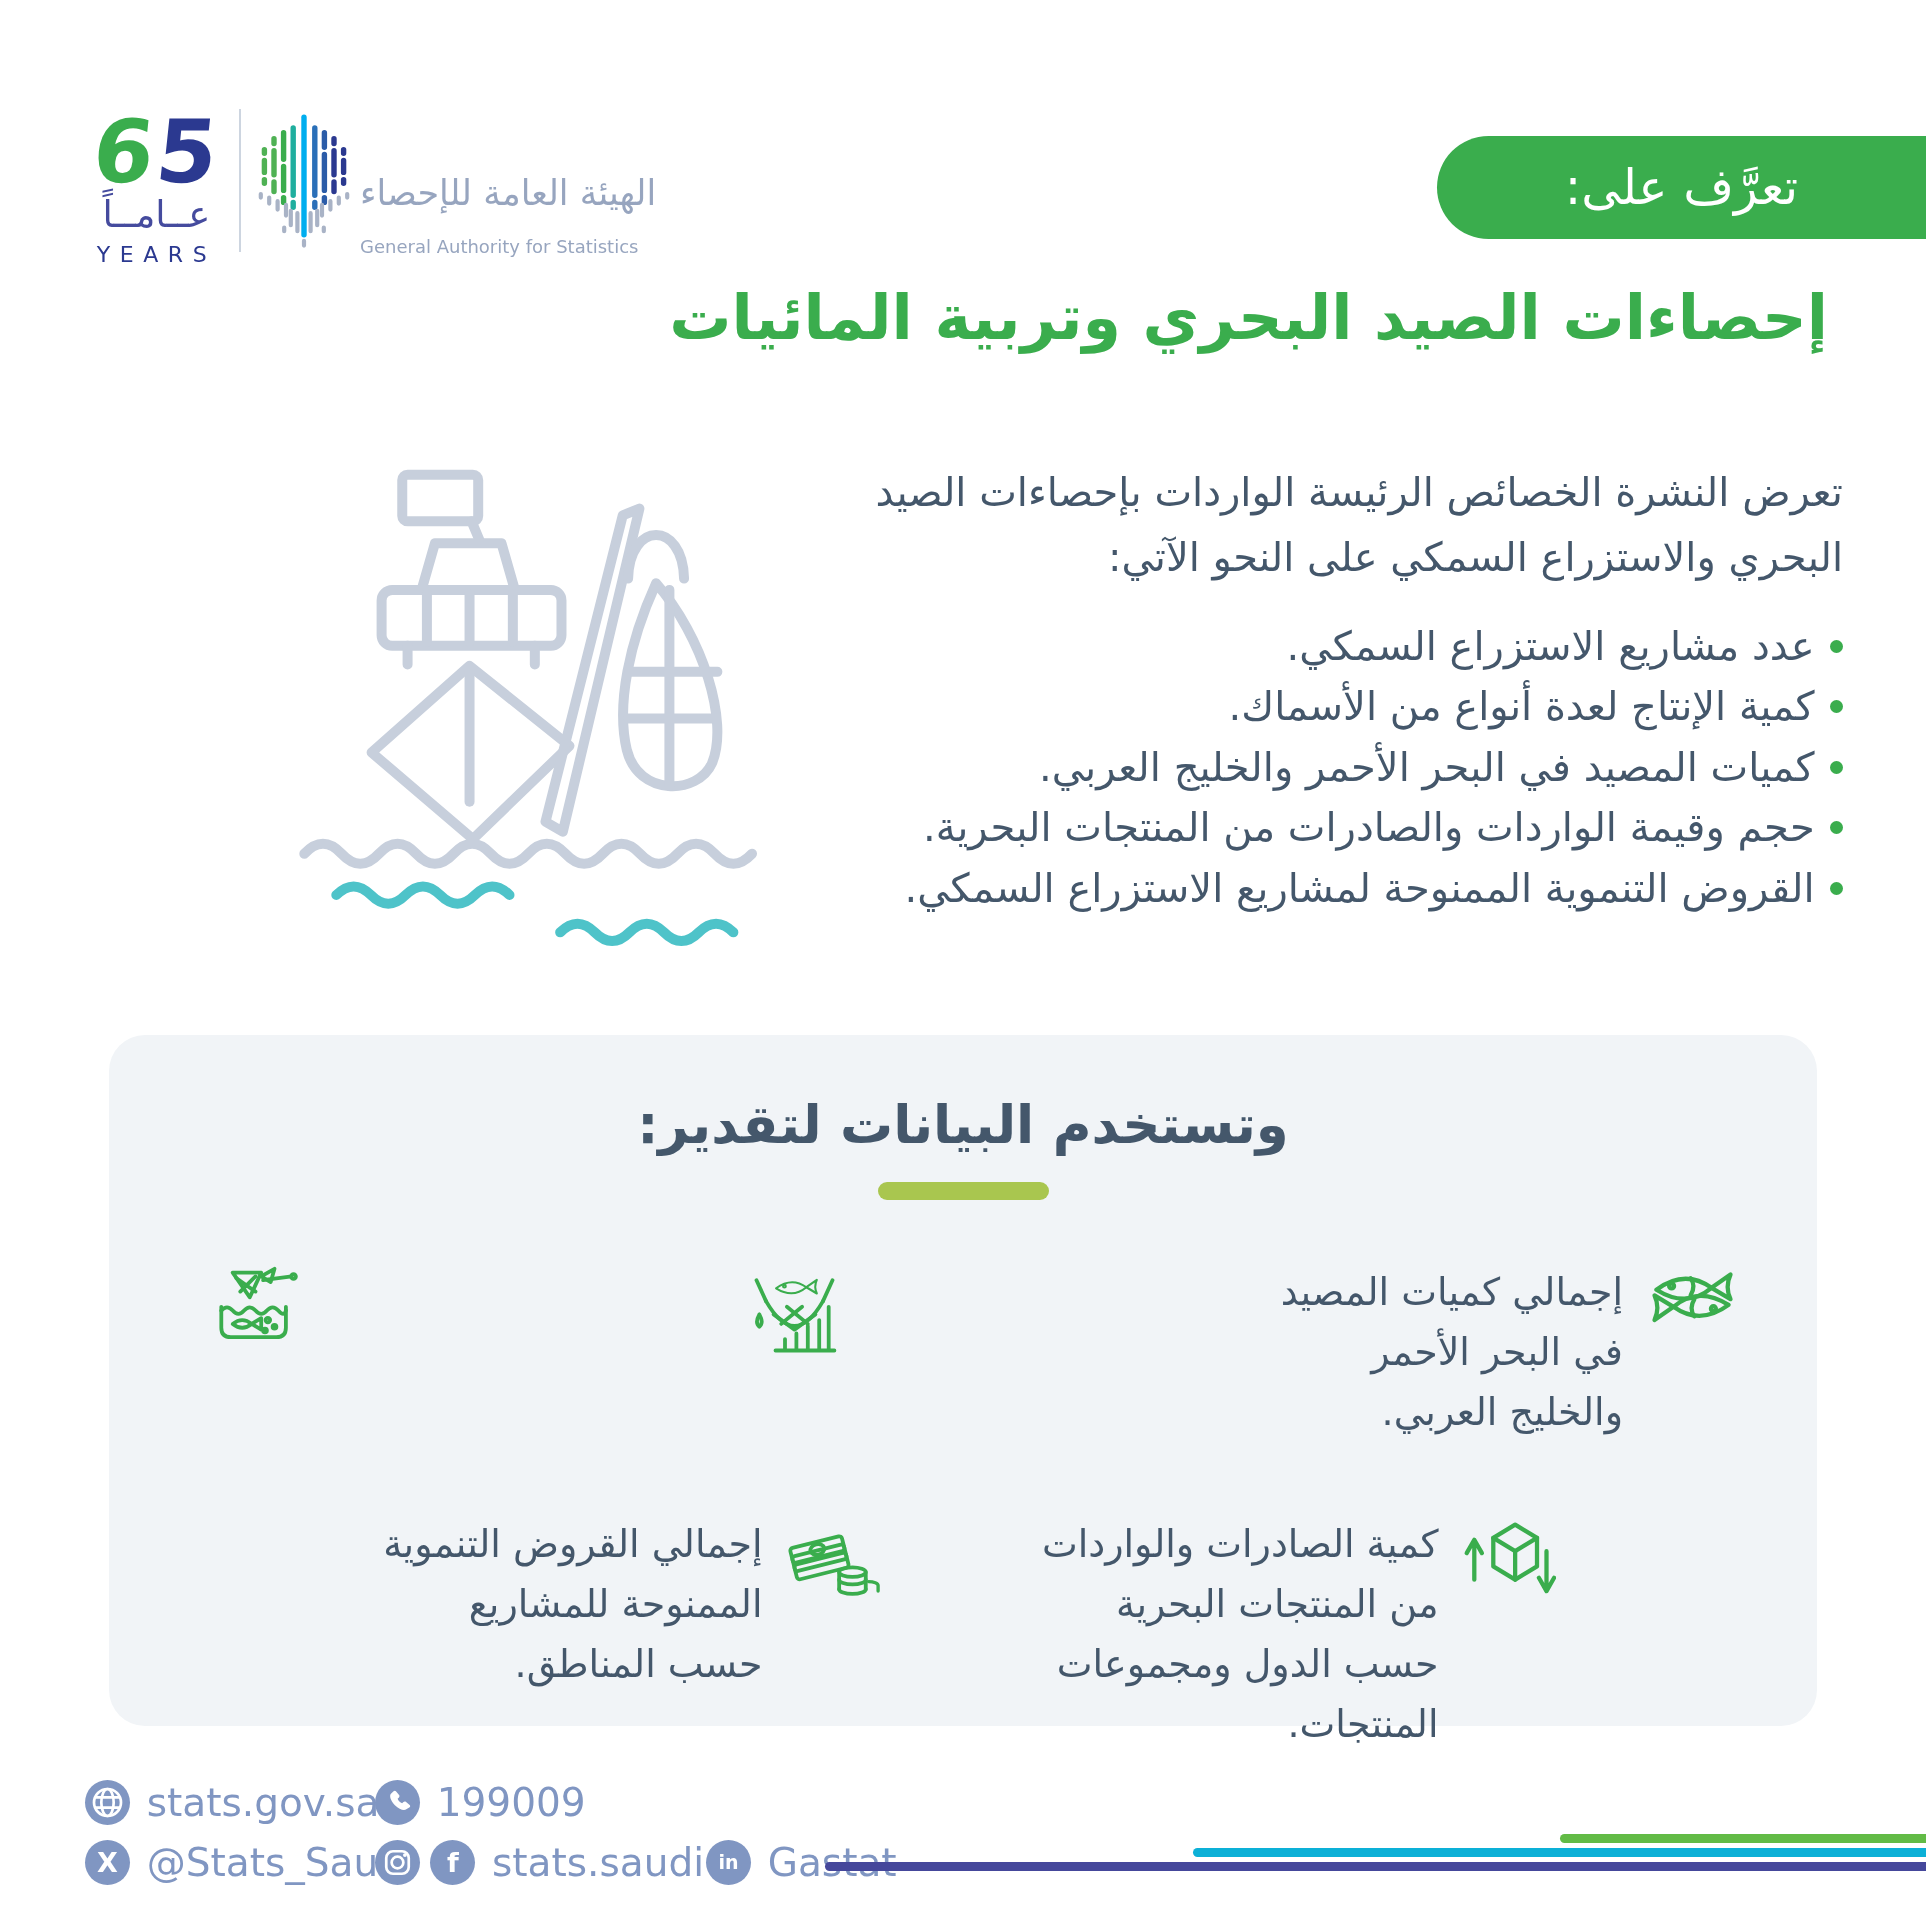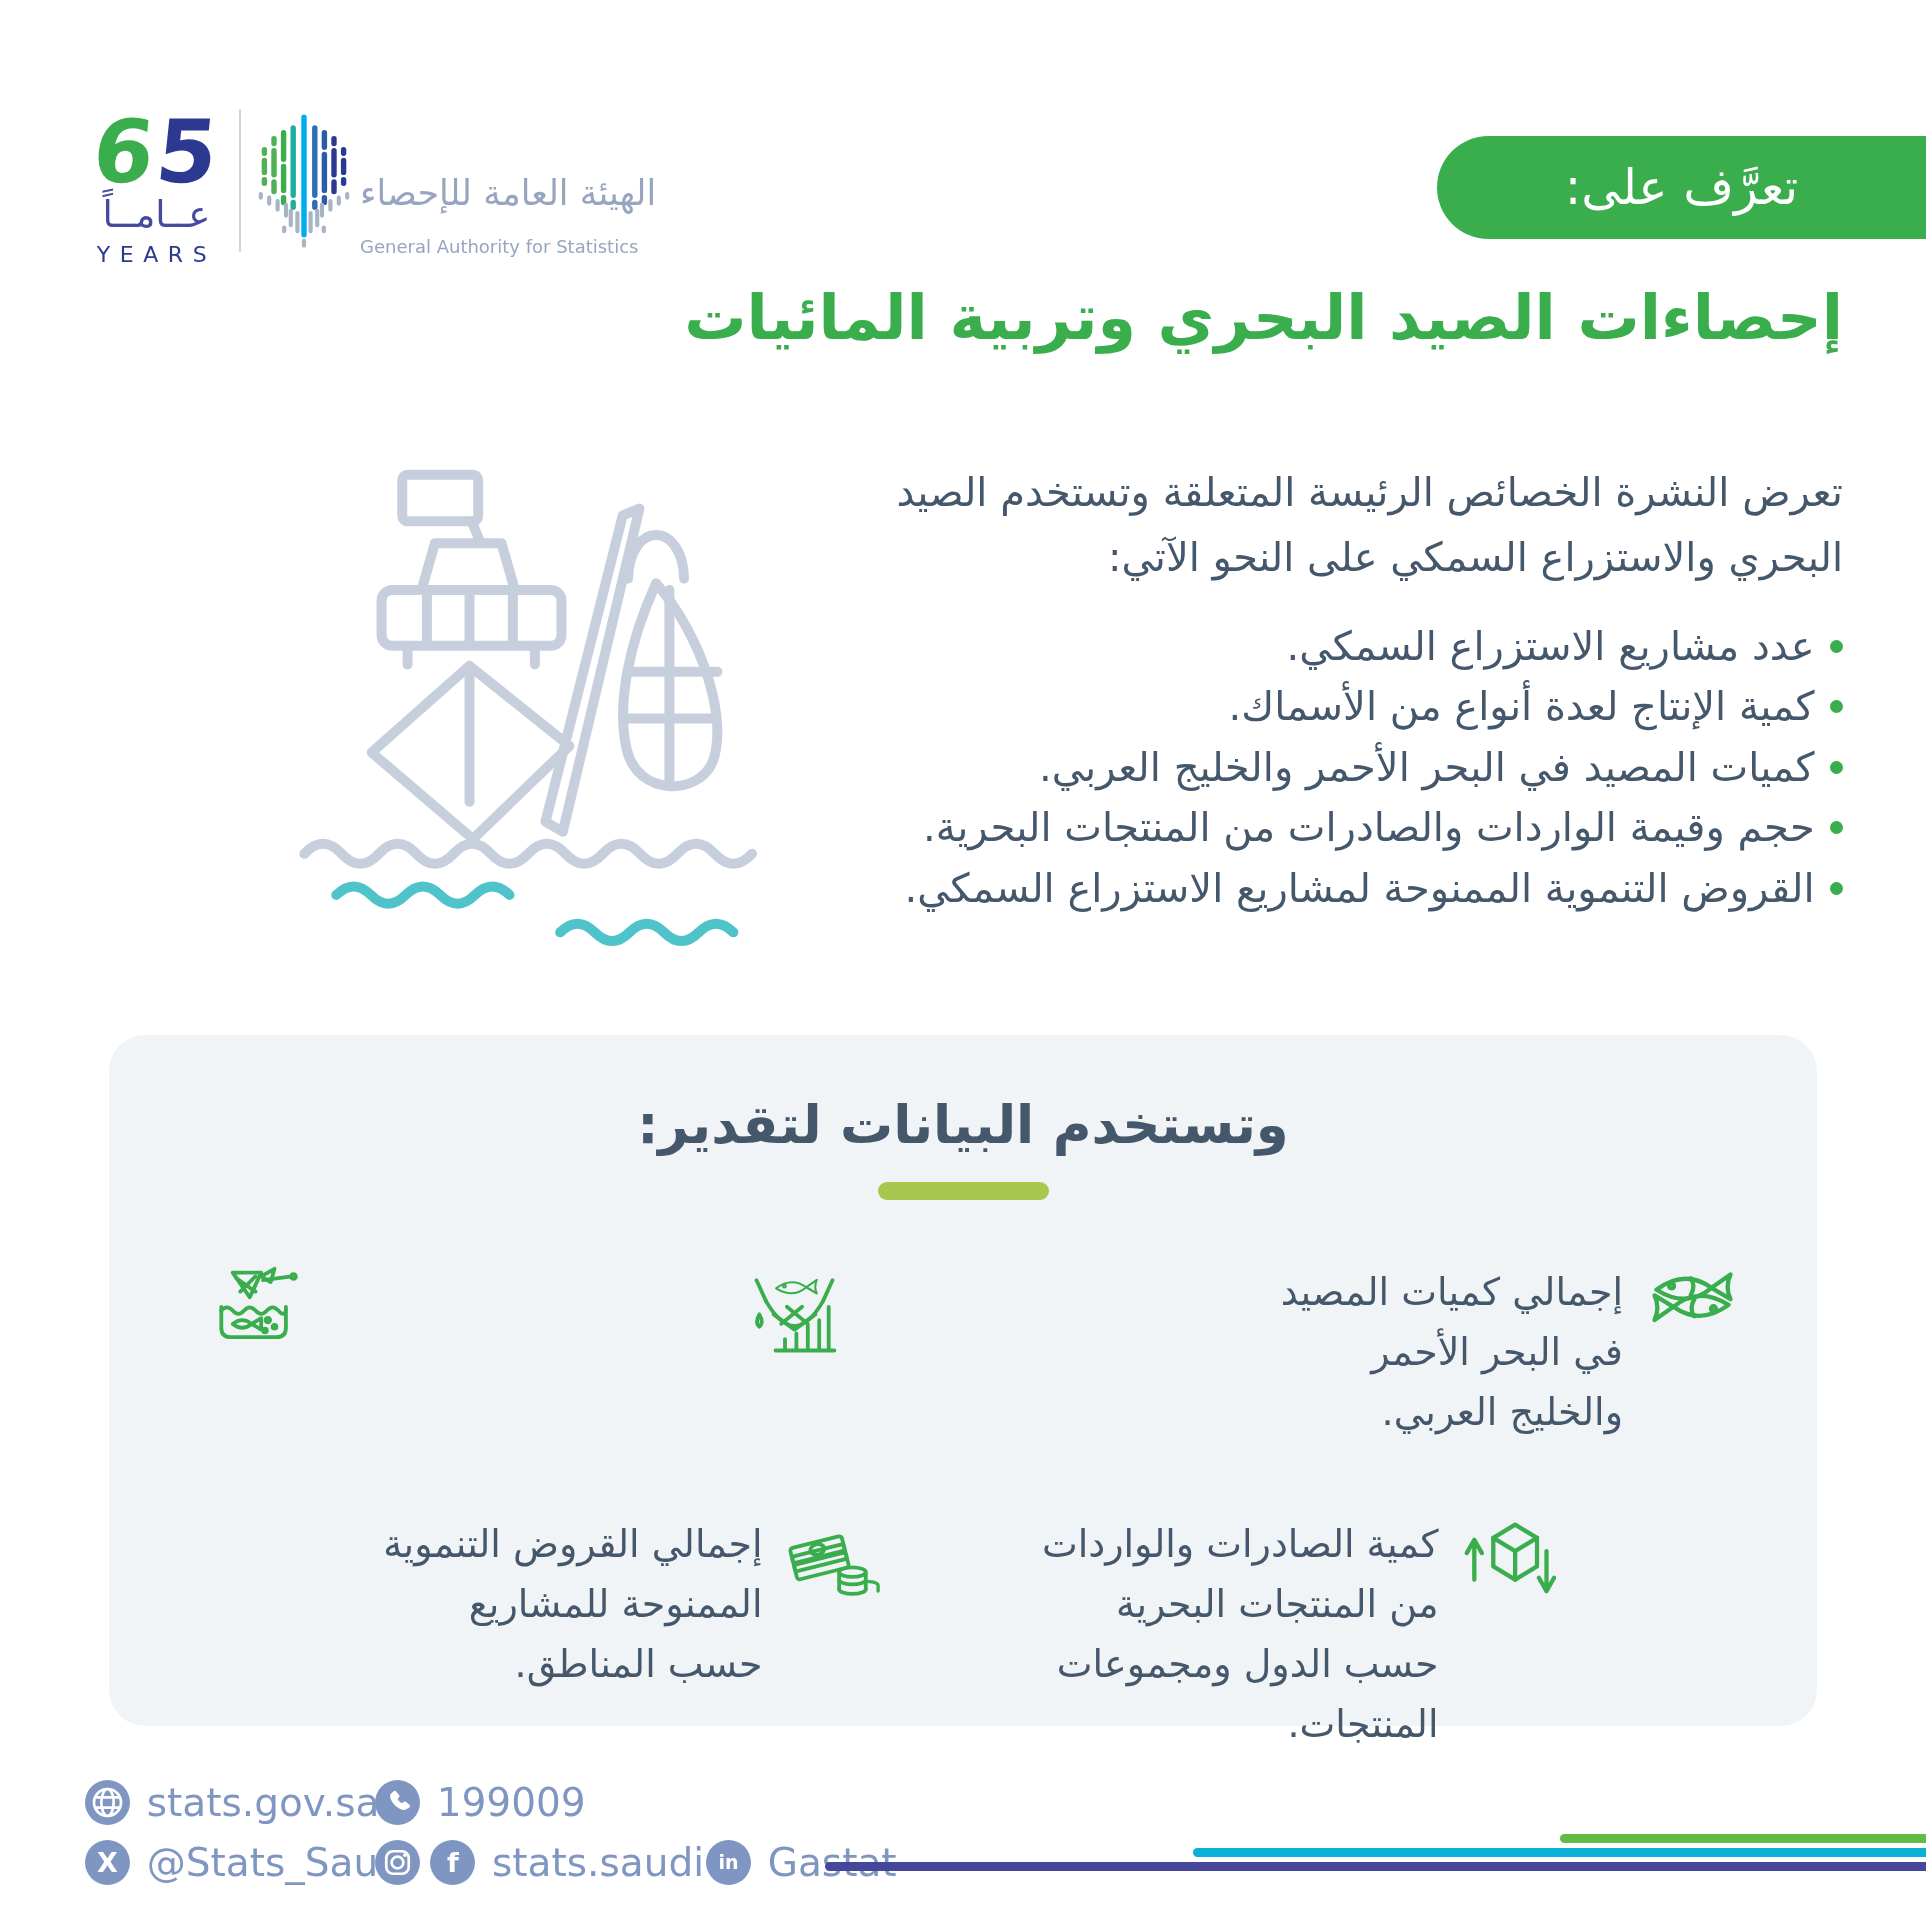--- a/index.html
+++ b/index.html
@@ -21,21 +21,21 @@
   .gastat-text{left:360px;top:172px;text-align:right;direction:rtl;}
   .gastat-arabic{font-size:35px;color:#97a5bf;line-height:1.25;letter-spacing:1.3px;}
   .gastat-english{font-size:18px;color:#97a5bf;line-height:1.2;direction:ltr;text-align:left;margin-top:20px;}
 
   
   .intro-badge{right:0;top:136px;width:489px;height:103px;background:#3aad4d;
                border-radius:58px 0 0 58px;display:flex;align-items:center;justify-content:center;
                color:#ffffff;font-size:49px;font-weight:normal;direction:rtl;}
 
   
-  .main-title{right:83px;top:281px;font-size:62px;font-weight:bold;color:#3aad4d;
+  .main-title{right:98px;top:281px;font-size:62px;font-weight:bold;color:#3aad4d;
               direction:rtl;white-space:nowrap;}
 
   
   .intro{right:83px;top:460px;width:1063px;direction:rtl;color:#44576b;}
   .intro-paragraph{font-size:40px;line-height:1.62;font-weight:500;text-align:right;}
   .bullet-list{list-style:none;margin:27px 0 0 0;padding:0;}
   .bullet-item{display:flex;align-items:flex-start;font-size:40px;line-height:1.45;
                font-weight:500;margin-bottom:2.6px;}
   .bullet-dot{flex:0 0 auto;width:13px;height:13px;border-radius:50%;background:#3aad4d;
               margin-top:23px;margin-inline-end:15.4px;}
@@ -108,21 +108,21 @@
     <div class="gastat-english">General Authority for Statistics</div>
   </div>
 
   <div class="abs intro-badge">
     <span>تعرَّف على:</span>
   </div>
 
   <div class="abs main-title">إحصاءات الصيد البحري وتربية المائيات</div>
 
   <div class="abs intro">
-    <div class="intro-paragraph">تعرض النشرة الخصائص الرئيسة المتعلقة وتستخدم الصيد البحري والاستزراع السمكي على النحو الآتي:</div>
+    <div class="intro-paragraph">تعرض النشرة الخصائص الرئيسة الواردات بإحصاءات الصيد البحري والاستزراع السمكي على النحو الآتي:</div>
     <ul class="bullet-list">
       <li class="bullet-item">
           <span class="bullet-dot"></span>
           <span>عدد مشاريع الاستزراع السمكي.</span>
         </li>
       <li class="bullet-item">
           <span class="bullet-dot"></span>
           <span>كمية الإنتاج لعدة أنواع من الأسماك.</span>
         </li>
       <li class="bullet-item">

